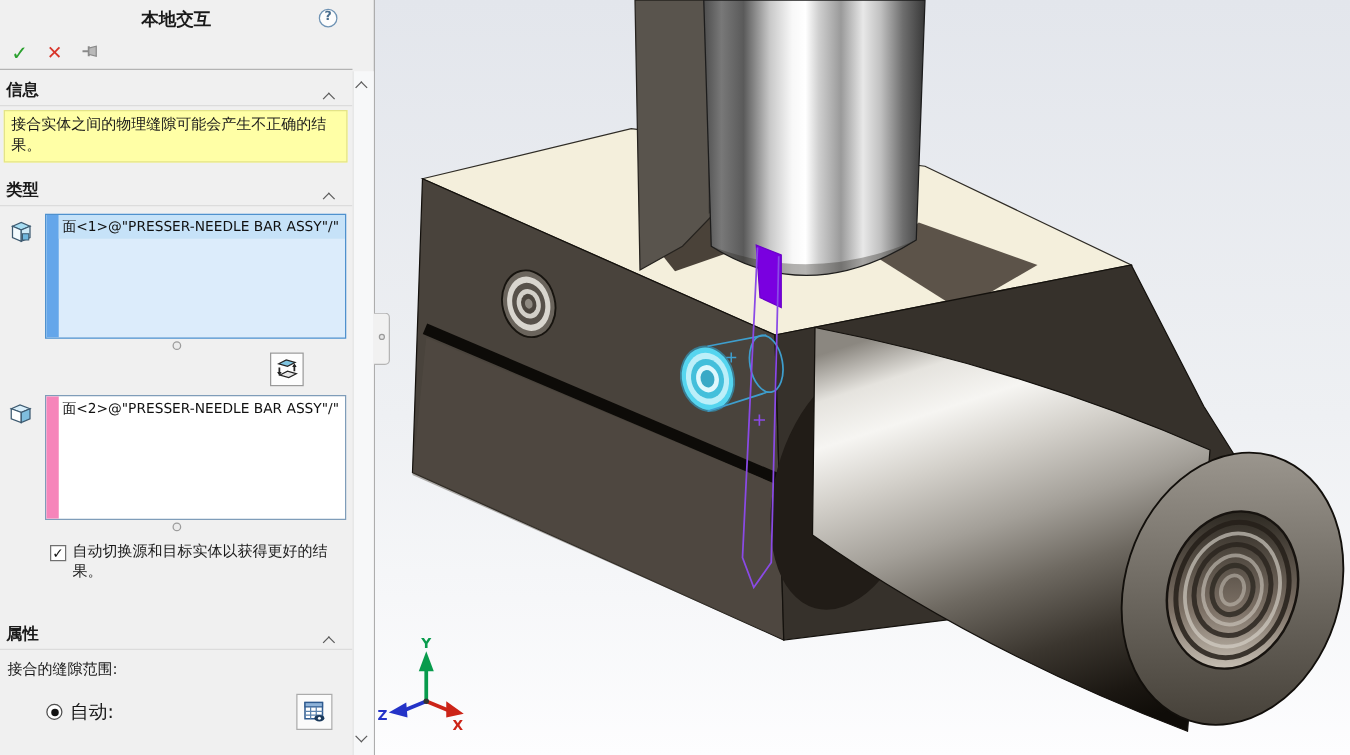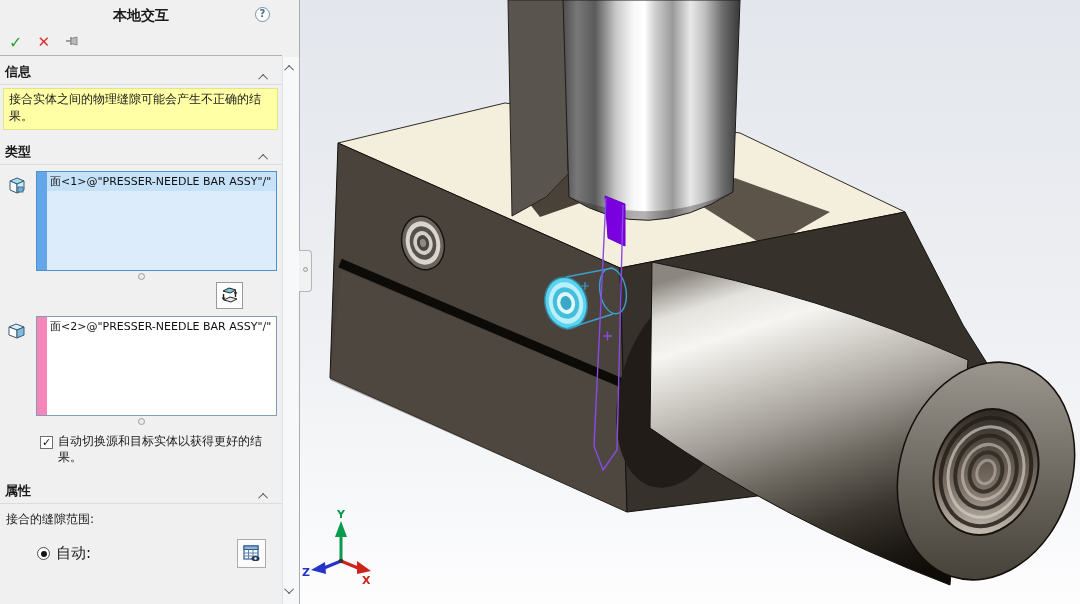--- a/index.html
+++ b/index.html
@@ -173,21 +173,21 @@
           </div>
         </div>
       </div>
       <div class="grip-dot"></div>
 
       <div class="cb-row">
         <span class="cb-box">✓</span>
         <span>自动切换源和目标实体以获得更好的结果。</span>
       </div>
 
-      <div class="sect-header" style="margin-top:10px;">
+      <div class="sect-header" style="margin-top:26px;">
         <span>属性</span>
         <span class="chev chev-up"></span>
       </div>
 
       <div class="prop-label">接合的缝隙范围:</div>
 
       <div class="radio-row">
         <span class="radio sel"></span>
         <span>自动:</span>
         <span class="calc-btn">

